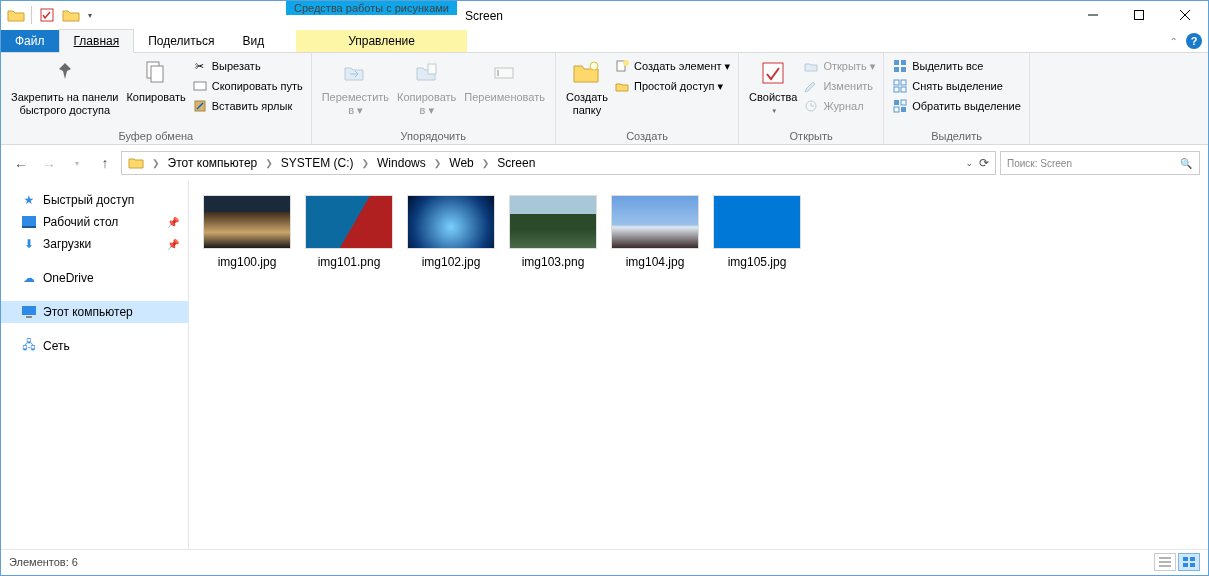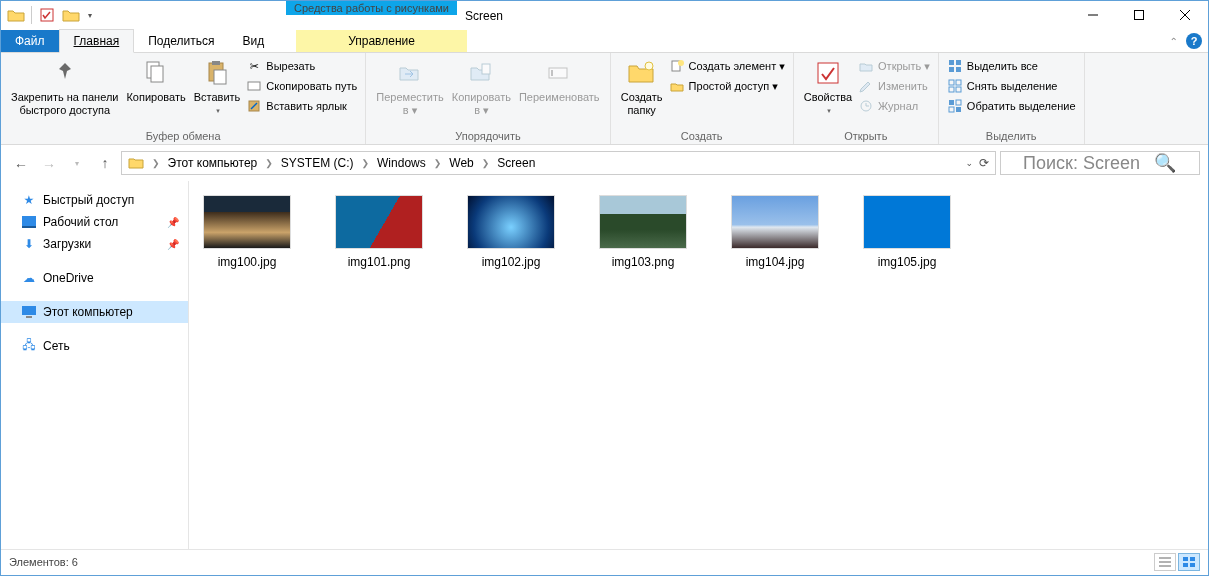--- a/index.html
+++ b/index.html
@@ -42,32 +42,32 @@
 .dd-arrow { font-size:7px; color:#666; margin-left:2px;}
 
 
 .addr-row { height:36px; display:flex; align-items:center; padding:4px 8px; gap:4px;}
 .nav-btn { width:24px; height:24px; display:flex; align-items:center; justify-content:center; color:#555; font-size:14px;}
 .nav-btn.dis { color:#bbb;}
 .addr-box { flex:1; height:24px; border:1px solid #ccc; display:flex; align-items:center; padding:0 2px; gap:2px; font-size:12px;}
 .crumb { padding:0 4px; display:flex; align-items:center; gap:4px;}
 .crumb-sep { color:#888; font-size:9px; padding:0 2px;}
 .addr-right { margin-left:auto; display:flex; align-items:center; gap:6px; padding-right:4px; color:#555;}
-.search-box { width:200px; height:24px; border:1px solid #ccc; display:flex; align-items:center; padding:0 22px; color:#888; font-size:18px; justify-content:space-between;}
+.search-box { width:200px; height:24px; border:1px solid #ccc; display:flex; align-items:center; padding:0 6px; color:#888; font-size:10px; justify-content:space-between;}
 
 
 .content-row { display:flex; height:368px;}
 .nav-pane { width:188px; border-right:1px solid #e5e5e5; padding:8px 0; overflow:auto;}
 .nav-item { display:flex; align-items:center; gap:6px; padding:3px 8px 3px 20px; font-size:12px; position:relative;}
 .nav-item.sel { background:#cde8ff;}
 .nav-item .pin { position:absolute; right:8px; color:#777; font-size:10px;}
 .nav-item .nico { width:16px; height:16px; display:flex; align-items:center; justify-content:center;}
 .nav-spacer { height:12px;}
 
-.files { flex:1; padding:14px 10px; display:flex; gap:36px; align-content:flex-start; flex-wrap:wrap;}
+.files { flex:1; padding:14px 10px; display:flex; gap:6px; align-content:flex-start; flex-wrap:wrap;}
 .file-item { width:96px; display:flex; flex-direction:column; align-items:center; gap:6px;}
 .thumb { width:88px; height:54px; border:1px solid #ddd; background:#ccc;}
 .fname { font-size:12px; text-align:center;}
 
 .status { height:24px; border-top:1px solid #e5e5e5; display:flex; align-items:center; padding:0 8px; font-size:11px; color:#444; justify-content:space-between;}
 .view-btns { display:flex; gap:2px;}
 .view-btn { width:22px; height:18px; border:1px solid #ccc; display:flex; align-items:center; justify-content:center;}
 .view-btn.act { background:#cde8ff; border-color:#7ab5e0;}
 
 
@@ -154,31 +154,20 @@
 быстрого доступа</span>
       </div>
       <div class="big-btn">
         <span class="ico">
             <svg width="26" height="26">
               <rect x="4" y="2" width="12" height="16" fill="#fff" stroke="#888"></rect>
               <rect x="8" y="6" width="12" height="16" fill="#fff" stroke="#888"></rect>
             </svg>
           </span>
         <span>Копировать</span>
-      </div>
-      <div class="big-btn">
-        <span class="ico">
-            <svg width="26" height="26">
-              <rect x="5" y="3" width="14" height="18" fill="#d9b36a" stroke="#a8864a"></rect>
-              <rect x="8" y="1" width="8" height="4" fill="#888"></rect>
-              <rect x="10" y="10" width="12" height="14" fill="#fff" stroke="#888"></rect>
-            </svg>
-          </span>
-        <span>Вставить</span>
-        <span class="dd-arrow">▾</span>
       </div>
       <div class="small-row">
         <div class="small-btn">
             <span class="sico">✂</span>
             <span>Вырезать</span>
           </div>
         <div class="small-btn">
             <span class="sico">
               <svg width="14" height="14">
                 <rect x="1" y="3" width="12" height="8" fill="#fff" stroke="#888"></rect>

